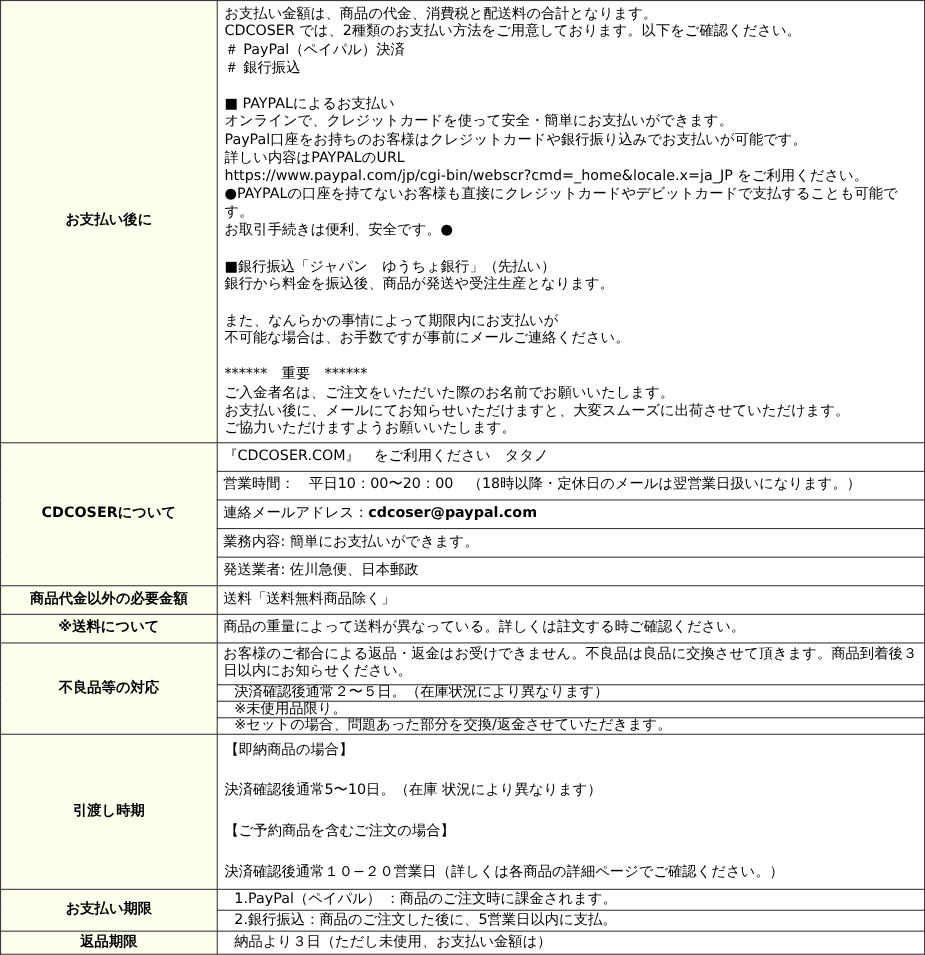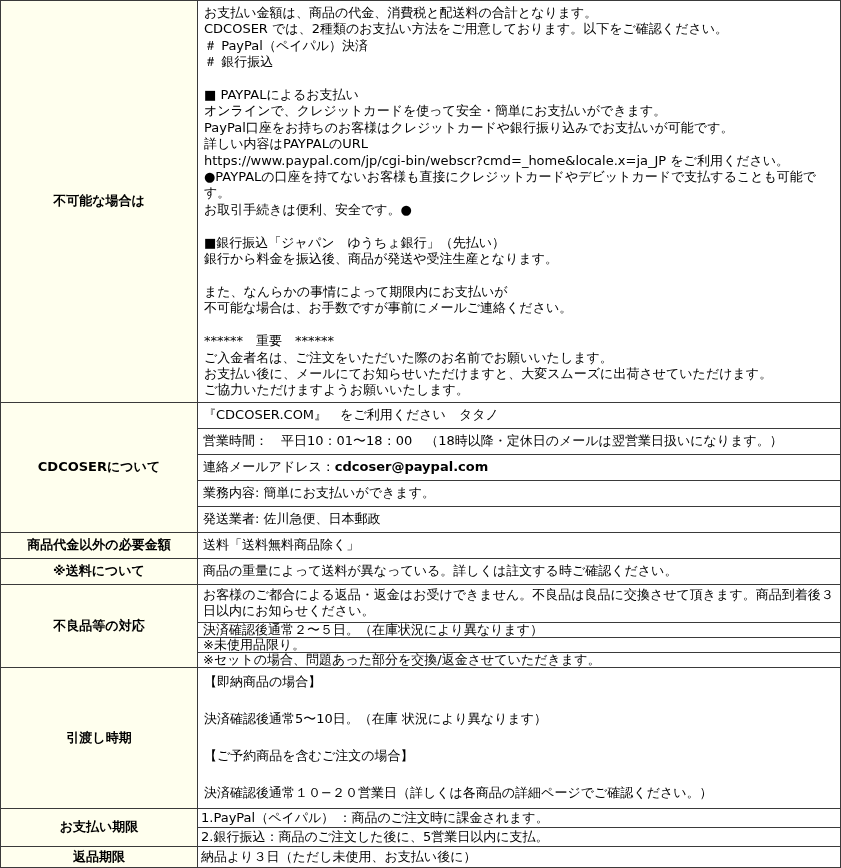--- a/index.html
+++ b/index.html
@@ -45,27 +45,27 @@
     line-height:16.4px;
     padding:4px 6px 3px 6px;
   }
   td.subrow{
     height:26px;
     vertical-align:middle;
   }
   td.tight{
     height:14px;
     line-height:14px;
-    padding:0 5px;
+    padding:0 15px;
     vertical-align:middle;
   }
   td.tight2{
     height:19px;
     line-height:15px;
-    padding:1px 3px;
+    padding:1px 15px;
     vertical-align:middle;
   }
   td.defect-first{
     padding:2px 5px;
   }
   td.delivery{
     line-height:18.6px;
     padding:5px 6px;
   }
   .bold{font-weight:bold;}
@@ -75,21 +75,21 @@
 <body>
 
 <table>
   <colgroup>
       <col class="col-label">
       <col>
     </colgroup>
 
   <tbody>
       <tr>
-    <td class="label">不可能な場合は</td>
+    <td class="label">お支払い後に</td>
     <td class="content payment">お支払い金額は、商品の代金、消費税と配送料の合計となります。
 CDCOSER では、2種類のお支払い方法をご用意しております。以下をご確認ください。
 ＃ PayPal（ペイパル）決済
 ＃ 銀行振込
 
 ■ PAYPALによるお支払い
 オンラインで、クレジットカードを使って安全・簡単にお支払いができます。
 PayPal口座をお持ちのお客様はクレジットカードや銀行振り込みでお支払いが可能です。
 詳しい内容はPAYPALのURL
 https://www.paypal.com/jp/cgi-bin/webscr?cmd=_home&amp;locale.x=ja_JP をご利用ください。
@@ -106,21 +106,21 @@
 ご入金者名は、ご注文をいただいた際のお名前でお願いいたします。
 お支払い後に、メールにてお知らせいただけますと、大変スムーズに出荷させていただけます。
 ご協力いただけますようお願いいたします。</td>
   </tr>
 
   <tr>
     <td class="label" rowspan="5">CDCOSERについて</td>
     <td class="content subrow">『CDCOSER.COM』　をご利用ください　タタノ</td>
   </tr>
   <tr>
-    <td class="content subrow">営業時間：　平日10：01〜18：00　（18時以降・定休日のメールは翌営業日扱いになります。）</td>
+    <td class="content subrow">営業時間：　平日10：00〜20：00　（18時以降・定休日のメールは翌営業日扱いになります。）</td>
   </tr>
   <tr>
     <td class="content subrow"><span>連絡メールアドレス：</span><span class="bold">cdcoser@paypal.com</span></td>
   </tr>
   <tr>
     <td class="content subrow">業務内容: 簡単にお支払いができます。</td>
   </tr>
   <tr>
     <td class="content subrow">発送業者: 佐川急便、日本郵政</td>
   </tr>
@@ -163,21 +163,21 @@
   <tr>
     <td class="label" rowspan="2">お支払い期限</td>
     <td class="content tight2">1.PayPal（ペイパル） ：商品のご注文時に課金されます。</td>
   </tr>
   <tr>
     <td class="content tight2">2.銀行振込：商品のご注文した後に、5営業日以内に支払。</td>
   </tr>
 
   <tr>
     <td class="label">返品期限</td>
-    <td class="content tight2">納品より３日（ただし未使用、お支払い後に）</td>
+    <td class="content tight2">納品より３日（ただし未使用、お支払い金額は）</td>
   </tr>
 
   <tr>
     <td class="label">返品時の送料</td>
     <td class="content tight2">不良品、誤配時の送料については当社負担。クーリングオフの送料はお客様負担。</td>
   </tr>
 </tbody>
   </table>
 
 </body></html>

